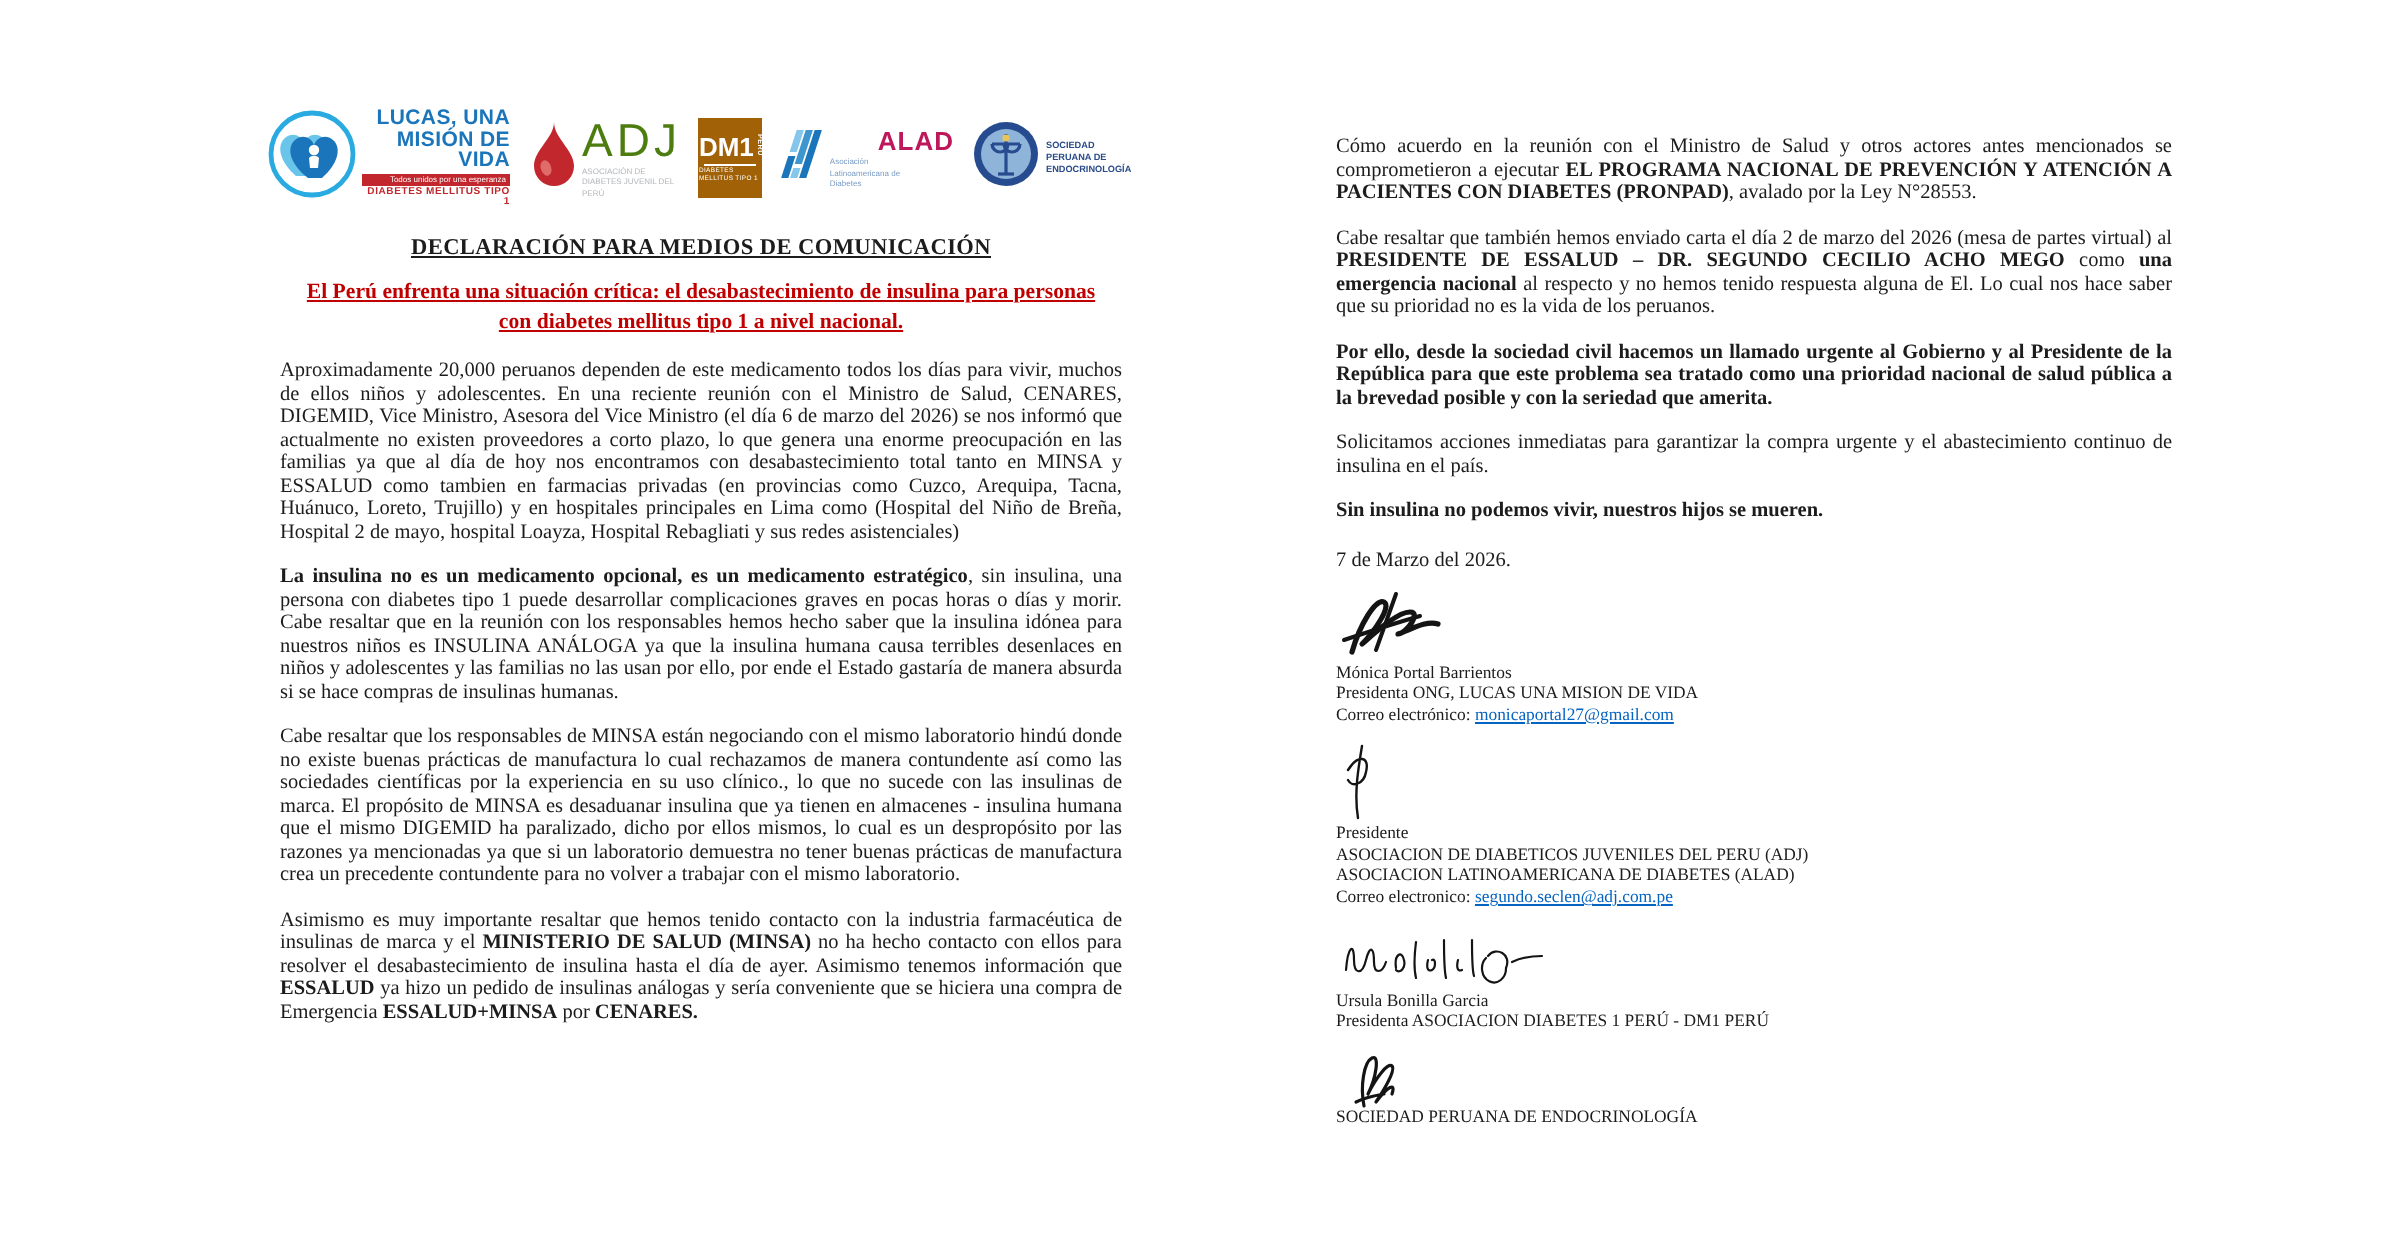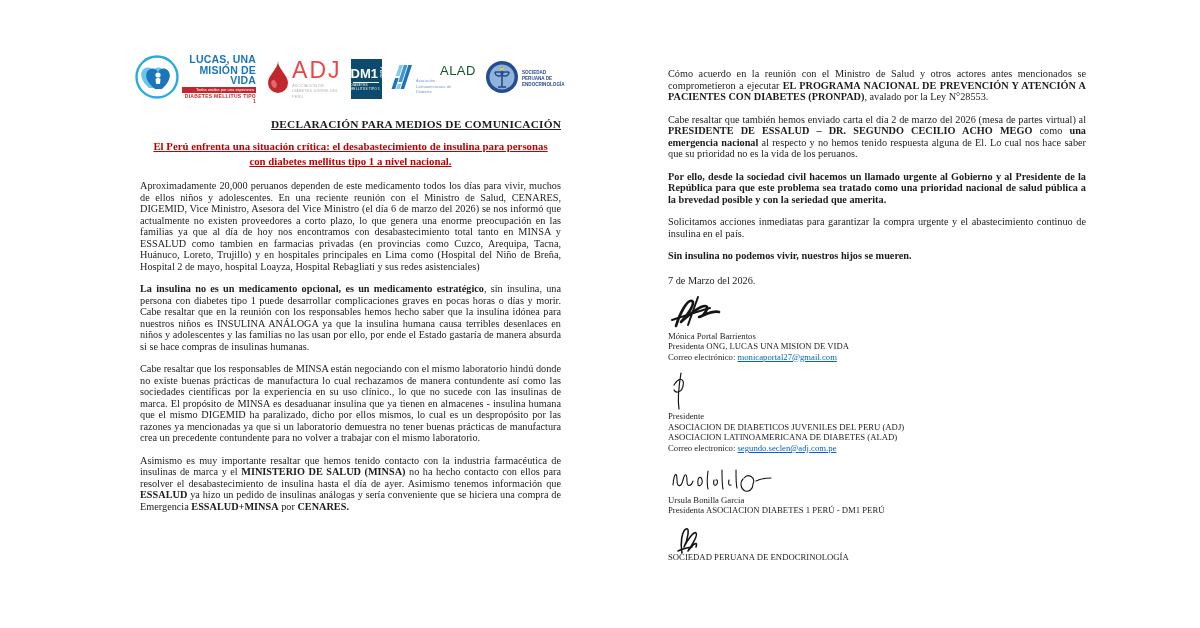--- a/index.html
+++ b/index.html
@@ -15,36 +15,36 @@
   
   .logos{display:flex;align-items:center;justify-content:center;gap:9px;margin-top:54px;height:50px;}
   .logo{display:flex;align-items:center;}
   .lucas{gap:3px;}
   .lucas-text{display:flex;flex-direction:column;line-height:1;text-align:right;}
   .lucas-l1,.lucas-l2{font-family:"Liberation Sans",sans-serif;font-weight:bold;color:#1B75BB;font-size:10.5px;letter-spacing:.2px;}
   .lucas-tagline{font-family:"Liberation Sans",sans-serif;font-size:4px;color:#fff;background:#C1272D;padding:1px 2px;margin-top:1px;width:70px;}
   .lucas-banner{font-family:"Liberation Sans",sans-serif;font-size:5px;font-weight:bold;color:#C1272D;margin-top:1.5px;letter-spacing:.3px;}
   .adj{gap:1px;}
   .adj-text{display:flex;flex-direction:column;line-height:1;}
-  .adj-abbr{font-family:"Liberation Sans",sans-serif;font-size:23px;color:#ef4444;letter-spacing:2px;font-weight:400;}
+  .adj-abbr{font-family:"Liberation Sans",sans-serif;font-size:23px;color:#4d7c0f;letter-spacing:2px;font-weight:400;}
   .adj-caption{font-family:"Liberation Sans",sans-serif;font-size:4px;color:#B3B6BA;width:46px;margin-top:1px;line-height:1.3;}
-  .dm1{width:40px;height:40px;background:#0c4a6e;flex-direction:column;justify-content:center;align-items:center;display:flex;}
+  .dm1{width:40px;height:40px;background:#a16207;flex-direction:column;justify-content:center;align-items:center;display:flex;}
   .dm1-abbr{font-family:"Liberation Sans",sans-serif;font-weight:bold;color:#fff;font-size:13px;line-height:1;display:flex;align-items:flex-start;}
   .dm1-peru{font-size:3.5px;writing-mode:vertical-rl;margin-left:.5px;letter-spacing:.3px;}
   .dm1-rule{width:26px;height:.5px;background:#fff;margin:1.5px 0 1px 0;}
   .dm1-sub{font-family:"Liberation Sans",sans-serif;font-size:3.2px;color:#fff;letter-spacing:.2px;}
   .alad{gap:3px;}
   .alad-text{display:flex;flex-direction:column;line-height:1;}
-  .alad-abbr{font-family:"Liberation Sans",sans-serif;font-weight:normal;color:#14532d;font-size:13px;letter-spacing:.5px;margin-left:24px;}
+  .alad-abbr{font-family:"Liberation Sans",sans-serif;font-weight:bold;color:#be185d;font-size:13px;letter-spacing:.5px;margin-left:24px;}
   .alad-caption{font-family:"Liberation Sans",sans-serif;font-size:4px;color:#7A9CC4;width:42px;margin-top:1.5px;line-height:1.3;}
   .spe{gap:3px;}
   .spe-caption{font-family:"Liberation Sans",sans-serif;font-size:4.6px;font-weight:bold;color:#2B4C8C;width:44px;line-height:1.35;}
 
   
-  .doc-title{margin-top:14px;text-align:right;font-weight:bold;font-size:11.3px;text-decoration:underline;letter-spacing:.2px;}
+  .doc-title{margin-top:14px;text-align:center;font-weight:bold;font-size:11.3px;text-decoration:underline;letter-spacing:.2px;}
   .headline{margin-top:9px;text-align:center;font-weight:bold;font-size:10.8px;line-height:1.35;color:#C00000;text-decoration:underline;padding:0 10px;}
 
   
   .para{margin:11px 0 0 0;font-size:10.25px;line-height:11.5px;text-align:justify;}
   .para .b{font-weight:bold;}
   .para.first{margin-top:12px;}
   .page-right .para:first-child{margin-top:0;}
   .date-line{margin-top:13px;font-size:10.25px;}
 
   

